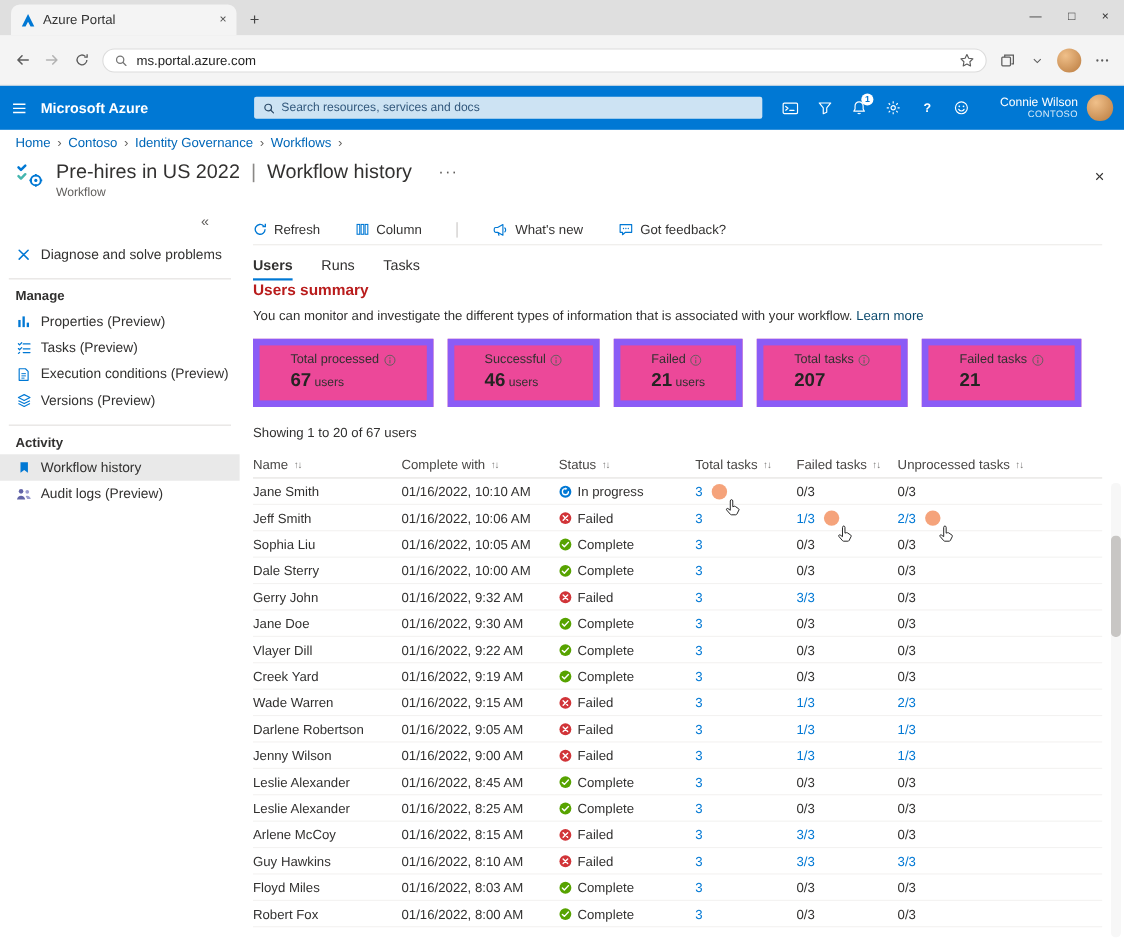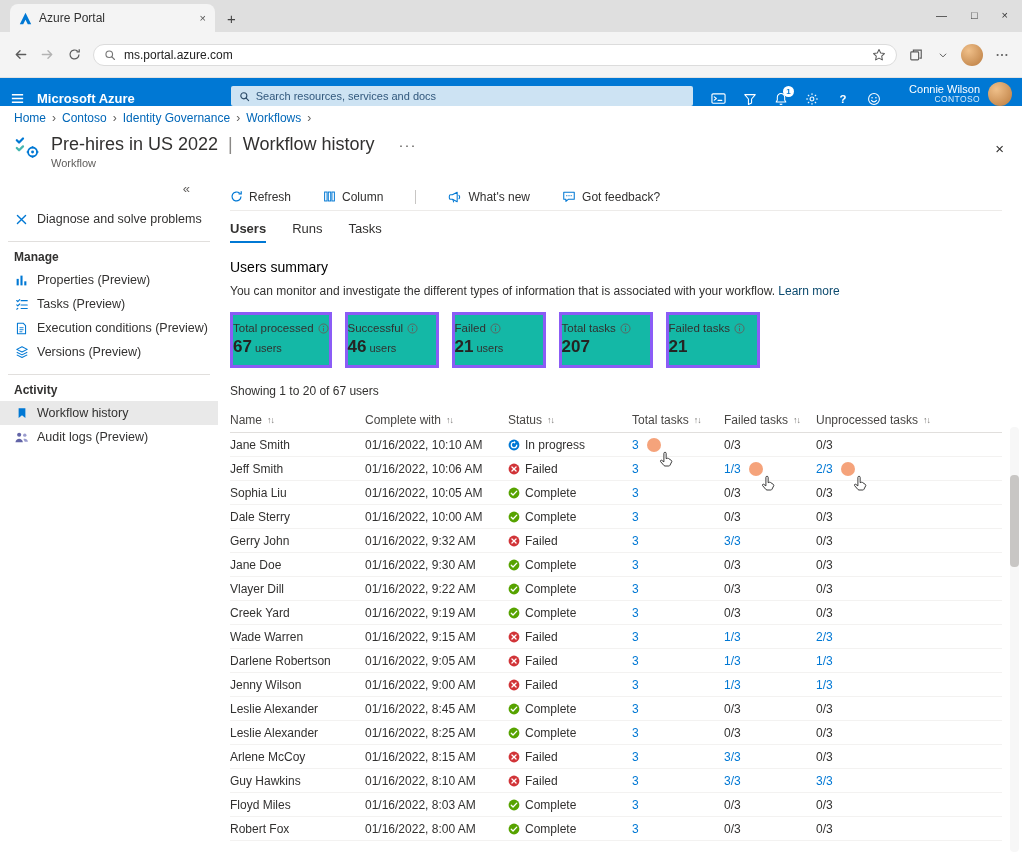--- a/index.html
+++ b/index.html
@@ -15,21 +15,21 @@
   .newtab{margin:0 0 6px 12px;font-size:15px;color:#444;line-height:1;cursor:pointer}
   .wincontrols{position:absolute;right:14px;top:0;height:30px;display:flex;align-items:center;gap:24px;font-size:11px;color:#333}
   .wc{cursor:pointer}
   .addressbar{height:46px;background:#f4f4f4;display:flex;align-items:center;gap:10px;padding:0 12px;flex:none;border-bottom:1px solid #e2e2e2}
   .navic{width:17px;height:17px;display:inline-flex;align-items:center;justify-content:center;cursor:pointer}
   .urlbox{flex:1;height:22px;background:#fff;border:1px solid #dcdcdc;border-radius:11px;display:flex;align-items:center;gap:8px;padding:0 10px;font-size:12px;color:#222}
   .url{flex:1}
   .avatar{width:22px;height:22px;border-radius:50%;background:radial-gradient(circle at 35% 30%,#f0c08a,#b97a3e);flex:none;cursor:pointer}
 
   
-  .azbar{height:28px;background:#0078d4;display:flex;align-items:flex-end;padding:0 10px;gap:12px;color:#fff;flex:none}
+  .azbar{height:40px;background:#0078d4;display:flex;align-items:center;padding:0 10px;gap:12px;color:#fff;flex:none}
   .brand{font-size:13px;font-weight:700;white-space:nowrap;cursor:pointer}
   .azsearch{margin-left:84px;width:462px;height:20px;background:#cde3f3;border-radius:2px;display:flex;align-items:center;gap:6px;padding:0 8px}
   .azsearch input{flex:1;border:0;background:transparent;font-size:11px;color:#1f3a54;outline:none}
   .azsearch input::placeholder{color:#32587c}
   .azicons{margin-left:auto;display:flex;align-items:center;gap:17px}
   .bellwrap{position:relative;display:inline-flex}
   .badge{position:absolute;top:-6px;right:-6px;background:#fff;color:#0078d4;font-size:8px;font-weight:700;border-radius:50%;width:11px;height:11px;display:flex;align-items:center;justify-content:center;font-style:normal}
   .azuser{display:flex;align-items:center;gap:8px;margin-left:16px;cursor:pointer}
   .who{text-align:right;line-height:1.15}
   .uname{font-size:11px}
@@ -61,25 +61,25 @@
   .sb-section{margin:10px 8px 2px 8px;border-top:1px solid #e1dfdd;padding:8px 0 2px 6px;font-size:12px;font-weight:700;color:#323130}
 
   
   .main{flex:1;position:relative;padding:6px 20px 0 12px;overflow:hidden}
   .cmdbar{display:flex;align-items:center;gap:32px;height:28px;font-size:12px;color:#323130;border-bottom:1px solid #edebe9}
   .cmd{display:inline-flex;align-items:center;gap:6px;cursor:pointer}
   .vdiv{width:1px;height:14px;background:#c8c6c4}
   .tabs{display:flex;gap:26px;margin-top:10px;font-size:13px;color:#323130}
   .tabitem{padding-bottom:5px;border-bottom:2px solid transparent;cursor:pointer}
   .tabitem.active{font-weight:700;border-bottom-color:#0078d4}
-  .h-summary{margin-top:16px;font-size:14px;font-weight:400;color:#000000}
+  .h-summary{margin-top:0;font-size:14px;font-weight:700;color:#b91c1c}
   .desc{margin-top:9px;font-size:12px;color:#323130}
   .link{color:#0c4a6e;text-decoration:none;cursor:pointer}
   .cards{display:flex;gap:13px;margin-top:14px}
-  .card{border:3px solid #8b5cf6;padding:7px 0 8px;min-width:94px;background:#14b8a6}
+  .card{border:6px solid #8b5cf6;padding:7px 28px 8px;min-width:94px;background:#ec4899}
   .card-label{display:flex;align-items:center;gap:4px;font-size:11.5px;color:#323130;white-space:nowrap}
   .card-value{margin-top:3px;font-size:17px;font-weight:700;color:#252423}
   .card-unit{font-size:11px;font-weight:400;margin-left:3px;color:#323130}
   .pills{display:flex;gap:10px;margin-top:26px}
   .pill{height:20px;border-radius:10px;background:#deecf9;display:inline-flex;align-items:center;gap:5px;padding:0 10px;font-size:11.5px;color:#323130;cursor:pointer;white-space:nowrap}
   .showing{margin-top:16px;font-size:12px;color:#323130}
   .thead,.trow{display:grid;grid-template-columns:135px 143px 124px 92px 92px 1fr;align-items:center}
   .thead{margin-top:9px;height:26px;border-bottom:1px solid #e1dfdd;font-size:12px;color:#484644}
   .th{display:flex;align-items:center;gap:5px;cursor:pointer}
   .sort{font-size:9px;color:#797775;letter-spacing:-1px}

